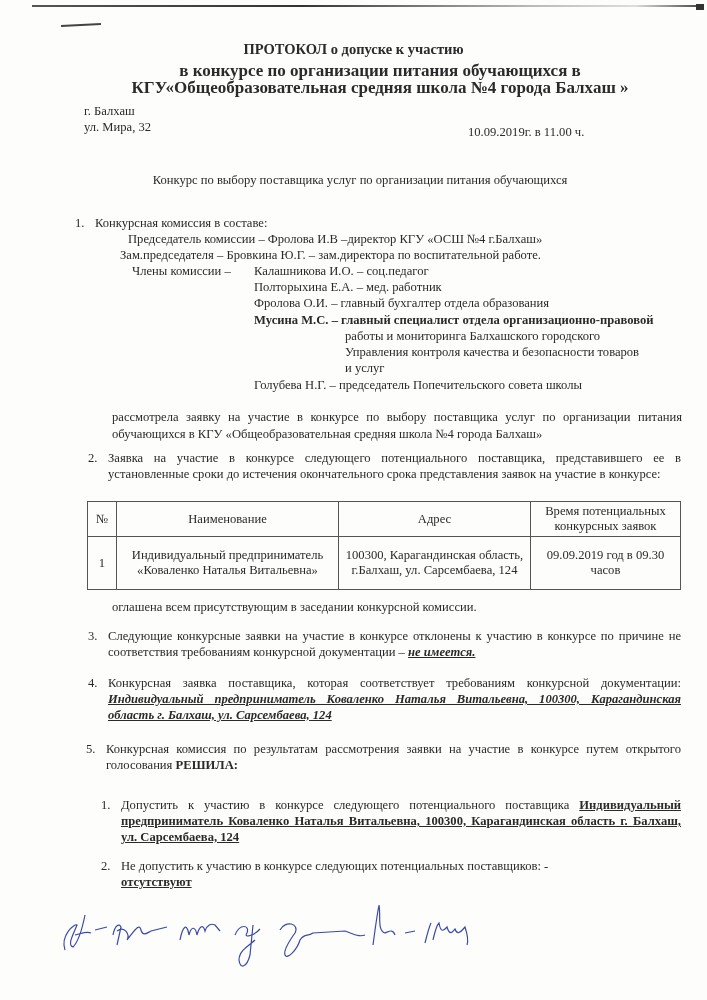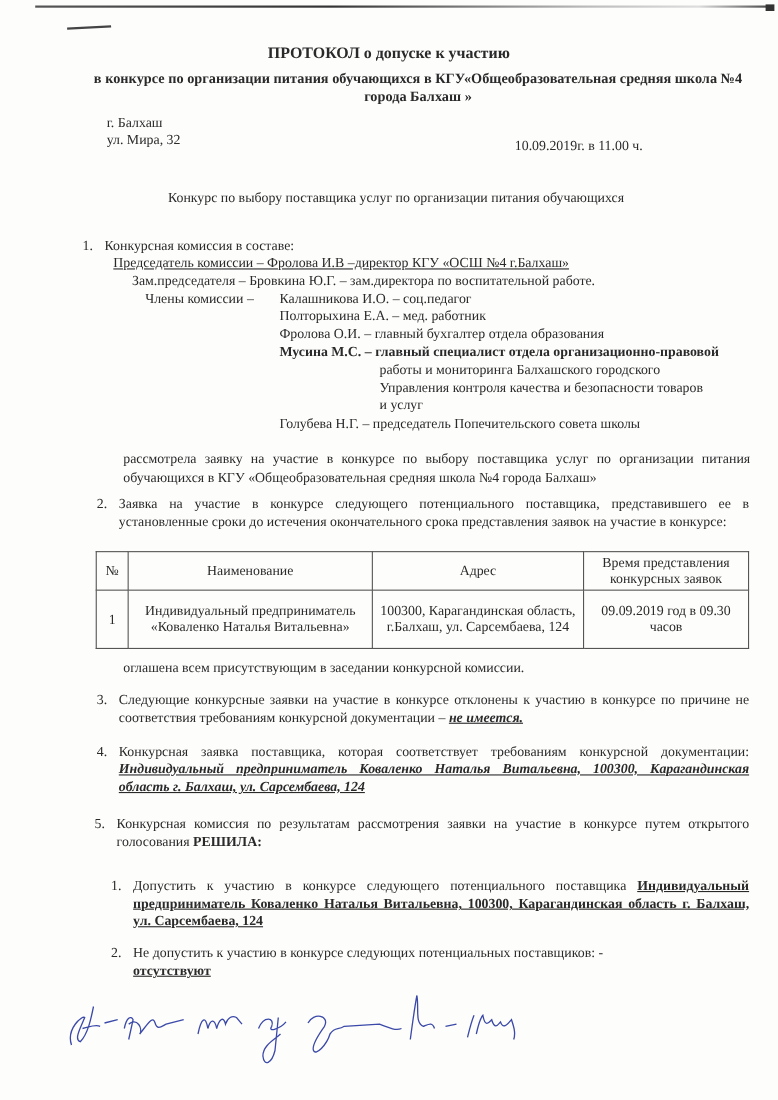--- a/index.html
+++ b/index.html
@@ -9,22 +9,22 @@
     font-family: "Liberation Serif", "DejaVu Serif", serif;
     color: #2a2a2a;
     font-size: 12.6px;
     line-height: 15px;
   }
   .abs { position: absolute; }
   .topline { left: 32px; top: 5px; width: 670px; height: 2px; background: linear-gradient(90deg,#555 0%,#333 40%,#bbb 75%,#ddd 90%,#444 100%); }
   .topmark { left: 696px; top: 4px; width: 8px; height: 6px; background:#333; }
   .dash { left: 61px; top: 24px; width: 40px; height: 2px; background:#444; transform: rotate(-3deg); }
   .title { left: 0; width: 707px; text-align: center; top: 42px; font-weight: bold; font-size: 14.5px; }
-  .subtitle { left: 80px; width: 600px; text-align: center; top: 62px; font-weight: bold; font-size: 13px; line-height: 17px; }
-  .city { left: 97px; top: 103px; line-height: 16px; }
+  .subtitle { left: 80px; width: 600px; text-align: center; top: 62px; font-weight: bold; font-size: 17px; line-height: 17px; }
+  .city { left: 84px; top: 103px; line-height: 16px; }
   .datetime { left: 468px; top: 125px; }
   .competition { left: 120px; width: 480px; text-align: center; top: 172px; line-height: 16px; }
   .sec { left: 95px; width: 590px; }
   .num { position: absolute; left: -20px; }
   .comm-line { position: absolute; white-space: nowrap; }
   .just { text-align: justify; }
   .ul { text-decoration: underline; }
   .bi { font-weight: bold; font-style: italic; }
   .b { font-weight: bold; }
   table.apps {
@@ -53,21 +53,21 @@
 <div class="abs datetime">10.09.2019г.  в 11.00 ч.</div>
 
 <div class="abs competition">
   <div>Конкурс по выбору поставщика услуг по организации питания обучающихся</div>
 </div>
 
 <div class="abs" style="left:95px; top:216px;">
   <span class="num">1.</span>
   <span>Конкурсная комиссия в составе:</span>
 </div>
-<div class="abs comm-line" style="left:103px; top:232px;text-decoration:underline;">Председатель комиссии –   Фролова И.В –директор КГУ «ОСШ №4 г.Балхаш»</div>
+<div class="abs comm-line" style="left:128px; top:232px;">Председатель комиссии –   Фролова И.В –директор КГУ «ОСШ №4 г.Балхаш»</div>
 <div class="abs comm-line" style="left:120px; top:248px;">Зам.председателя – Бровкина Ю.Г. – зам.директора по воспитательной работе.</div>
 <div class="abs comm-line" style="left:132px; top:264px;">Члены комиссии –</div>
 
 <div class="abs comm-line" style="left:254px; top:264px;"><span>Калашникова И.О.</span> <span>– соц.педагог</span></div>
 <div class="abs comm-line" style="left:254px; top:280px;"><span>Полторыхина Е.А.</span> <span>– мед. работник</span></div>
 <div class="abs comm-line" style="left:254px; top:296px;"><span>Фролова О.И.</span> <span>– главный бухгалтер отдела образования</span></div>
 <div class="abs comm-line" style="left:254px; top:313px;font-weight:bold;"><span>Мусина  М.С.</span> <span>– главный специалист отдела организационно-правовой</span></div>
 <div class="abs comm-line" style="left:345px; top:329px;">работы и мониторинга Балхашского городского</div>
 <div class="abs comm-line" style="left:345px; top:345px;text-align:center;">Управления контроля качества и безопасности товаров</div>
 <div class="abs comm-line" style="left:345px; top:361px;">и услуг</div>
@@ -79,21 +79,21 @@
   <span class="num">2.</span>
   <span>Заявка на участие в конкурсе следующего потенциального поставщика, представившего ее в установленные сроки до истечения окончательного срока представления заявок на участие в конкурсе:</span>
 </div>
 
 <table class="apps">
   <tbody>
       <tr>
     <th style="width:22px; height:32px;">№</th>
     <th style="width:215px;">Наименование</th>
     <th style="width:185px;">Адрес</th>
-    <th>Время представления конкурсных заявок</th>
+    <th>Время потенциальных конкурсных заявок</th>
   </tr>
   <tr>
     <td style="height:50px;">1</td>
     <td>Индивидуальный предприниматель «Коваленко Наталья Витальевна»</td>
     <td>100300, Карагандинская область, г.Балхаш, ул. Сарсембаева, 124</td>
     <td>09.09.2019 год в 09.30 часов</td>
   </tr>
 </tbody>
   </table>
 

